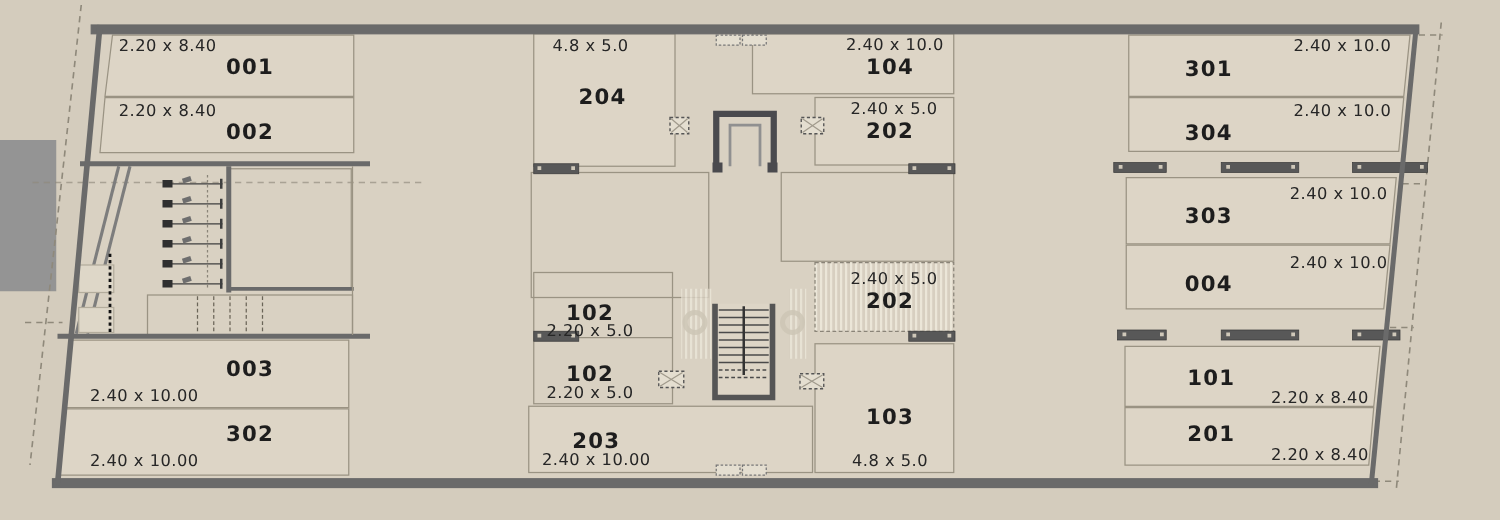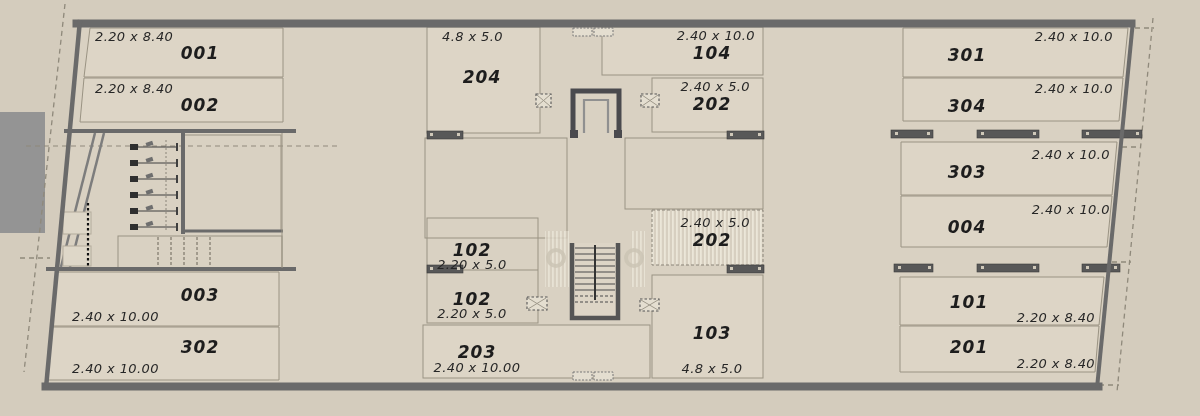--- a/index.html
+++ b/index.html
@@ -1,17 +1,17 @@
 <!DOCTYPE html>
 <html><head>
 <meta charset="utf-8">
 <style>
   html,body{margin:0;padding:0;background:#d4ccbd;}
   .stage{position:relative;width:1200px;height:416px;background:#d4ccbd;overflow:hidden;
-         font-family:"DejaVu Sans", sans-serif;font-style:italic;}
+         font-family:"DejaVu Sans", sans-serif;}
   svg{display:block}
   text{fill:#1d1d1d;}
   .room-num{font-size:17px;font-weight:700;letter-spacing:1px;}
   .room-dim{font-size:13px;font-weight:400;letter-spacing:.4px;fill:#262626;}
   .room-shape{fill:#ddd5c6;stroke:#9a9383;stroke-width:1;}
   .thinline{stroke:#9a9383;stroke-width:1;fill:none;}
   .wall{stroke:#6a6a6a;fill:#6a6a6a;}
   .dashedge{stroke:#8f897b;stroke-width:1.3;fill:none;stroke-dasharray:5 4;}
 </style>
 </head>

